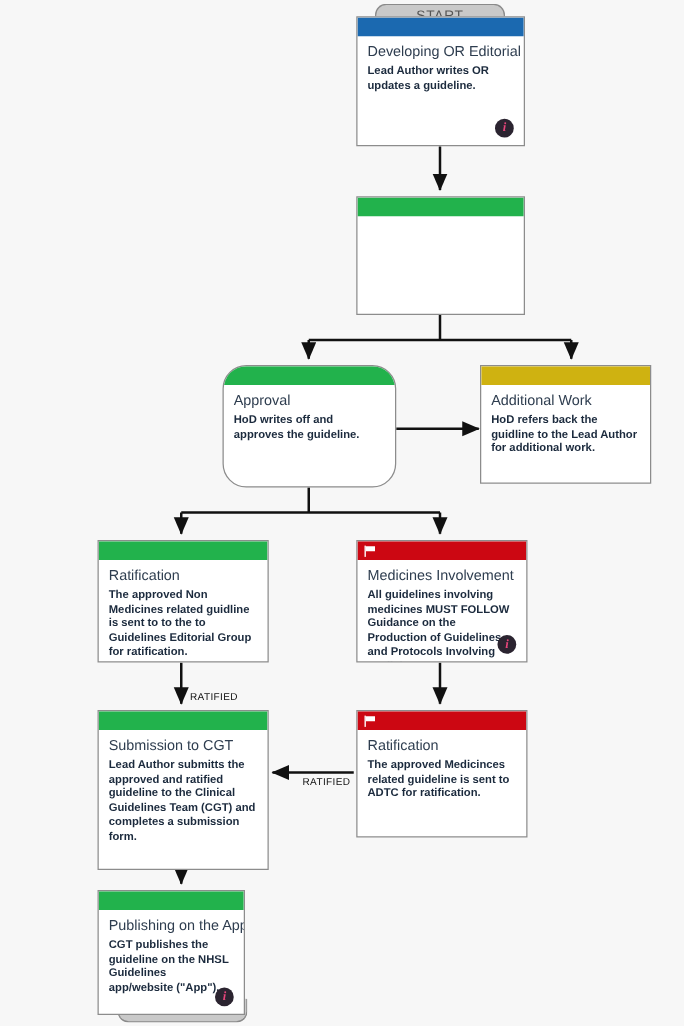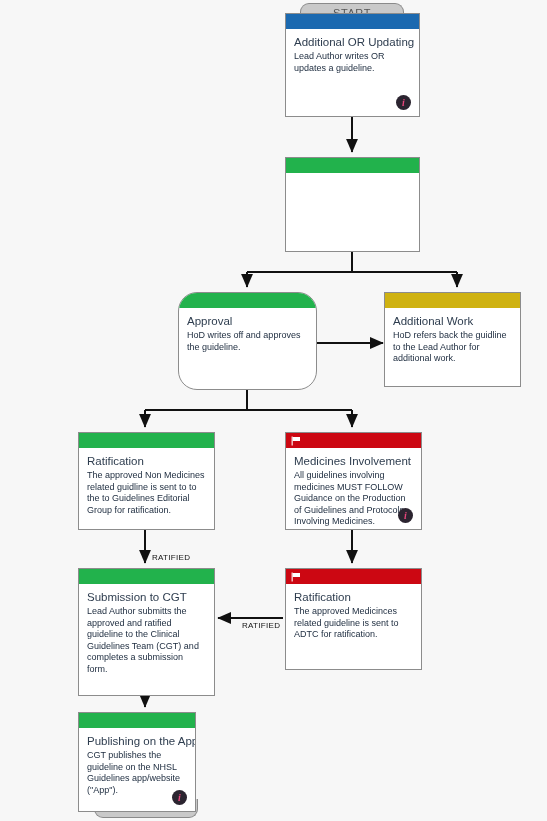--- a/index.html
+++ b/index.html
@@ -78,21 +78,21 @@
     font-size: 11.5px;
     color: #2e3d4f;
     line-height: 14px;
     margin-bottom: 2px;
     white-space: nowrap;
   }
   .node .desc {
     font-size: 9px;
     color: #1b2a3d;
     line-height: 11.5px;
-    font-weight: normal;
+    font-weight: bold;
   }
 
   
   .flagicon {
     position: absolute;
     left: 5px;
     top: 3px;
     width: 10px;
     height: 10px;
     display: block;
@@ -168,21 +168,21 @@
     <span>START</span>
   </div>
 
   <div class="capsule finish" style="left:94px; top:799px; width:104px;">
     <span>FINISH</span>
   </div>
 
   <div class="node" style="left:285px; top:13px; width:135px; height:104px;">
     <div class="bar" style="background:#1b69b0;"></div>
     <div class="body">
-      <div class="title">Additional OR Updating</div>
+      <div class="title">Developing OR Editorial</div>
       <div class="desc">Lead Author writes OR updates a guideline.</div>
     </div>
     <div class="infobadge">i</div>
   </div>
 
   <div class="node" style="left:285px; top:157px; width:135px; height:95px;">
     <div class="bar" style="background:#22b24c;"></div>
   </div>
 
   <div class="node" style="left:178px; top:292px; width:139px; height:98px;border-radius:19px;">

